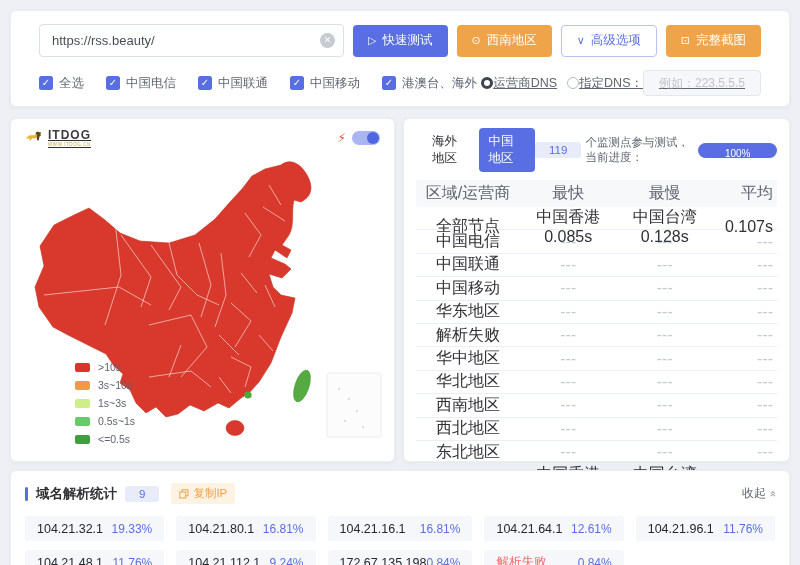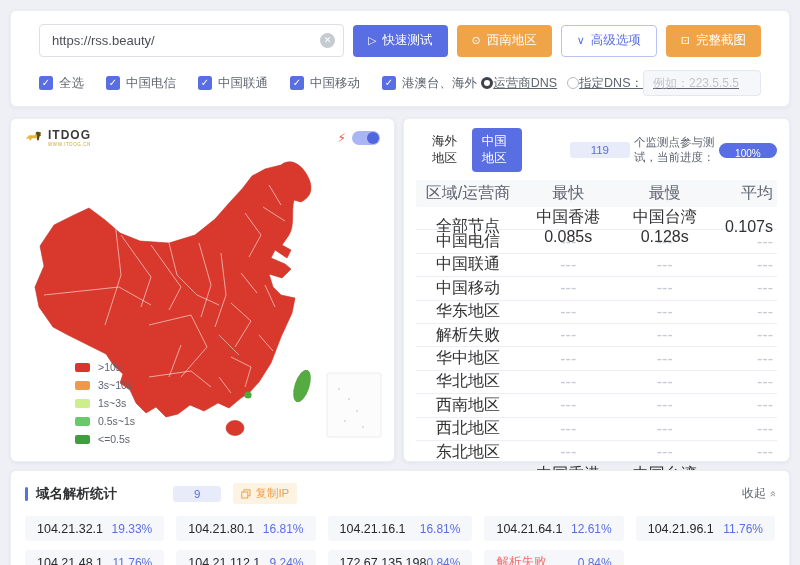--- a/index.html
+++ b/index.html
@@ -19,47 +19,47 @@
   .btn.orange { background:#f0a44a; color:#fff; }
   .btn.outline { background:#fff; color:#5a6ee3; border:1px solid #b9c3f2; }
   .opts-row { display:flex; align-items:center; justify-content:space-between; margin-top:13px; }
   .cb-group { display:flex; align-items:center; gap:22px; }
   .cb { display:flex; align-items:center; gap:6px; font-size:12.5px; color:#5e6470; cursor:pointer; }
   .cb .box { width:14px; height:14px; border-radius:2.5px; background:#5a6ee3; color:#fff; font-size:10px; line-height:14px; text-align:center; }
   .dns-group { display:flex; align-items:center; font-size:12.5px; color:#5e6470;text-decoration:underline; }
   .radio { width:12px; height:12px; border-radius:50%; background:#fff; display:inline-block; }
   .radio.sel { border:3.5px solid #3d434e; }
   .radio.unsel { border:1px solid #b6bcc6; }
-  .dns-input { width:118px; height:26px; background:#f5f7fa; border:1px solid #e4e7ed; border-radius:4px; padding:0 9px; font-size:12px; color:#c0c4cc; font-family:inherit; }
+  .dns-input { width:118px; height:26px; background:#f5f7fa; border:1px solid #e4e7ed; border-radius:4px; padding:0 9px; font-size:12px; color:#c0c4cc; font-family:inherit;text-align:center; }
   .dns-input::placeholder { color:#c0c4cc; }
 
   
   #mapcard { left:10px; top:118px; width:385px; height:344px; }
-  .map-head { position:absolute; left:13px; top:10px; display:flex; align-items:flex-start; gap:4px; z-index:3; }
+  .map-head { position:absolute; left:13px; top:10px; display:flex; align-items:flex-start; gap:4px; z-index:3;text-decoration:underline; }
   .logo-txt { line-height:1; }
   .logo-title { font-size:12px; font-weight:bold; color:#3b3b3b; letter-spacing:1px; }
   .logo-sub { font-size:4.5px; color:#c9a43e; letter-spacing:.6px; margin-top:2px; }
   .map-tools { position:absolute; right:14px; top:12px; display:flex; align-items:center; gap:6px; z-index:3; }
   .bolt { color:#e84b3c; font-size:12px; }
   .switch { width:28px; height:14px; border-radius:8px; background:#a9b6f3; position:relative; cursor:pointer; }
   .switch .knob { position:absolute; right:1px; top:1px; width:12px; height:12px; border-radius:50%; background:#4f66df; }
   #chinamap { position:absolute; left:8px; top:26px; }
   .legend { position:absolute; left:20px; bottom:16px; z-index:3; }
   .legend .li { display:flex; align-items:center; gap:8px; margin-top:6px;padding-left:44px; }
   .legend .sw { width:15px; height:9px; border-radius:2px; }
   .legend .lt { font-size:10.5px; color:#5e6470; }
 
   
   #rescard { left:403px; top:118px; width:387px; height:344px; padding:9px 12px 6px 12px; }
   .res-head { display:flex; align-items:center; }
   .tab { font-size:12.5px; padding:5px 10px; border-radius:4px; cursor:pointer; }
   .tab.active { background:#5a6ee3; color:#fff; }
   .tab.inactive { color:#303133; margin-left:6px; }
   .prog-zone { display:flex; align-items:center; margin-left:auto; gap:4px; }
-  .cnt-badge { background:#e7ebfa; color:#5a6ee3; font-size:11.5px; padding:2px 21px; border-radius:3px;margin-left:48px; }
+  .cnt-badge { background:#e7ebfa; color:#5a6ee3; font-size:11.5px; padding:2px 14px; border-radius:3px; }
   .prog-label { font-size:11.5px; color:#5e6470; }
   .pbar { width:116px; height:15px; border-radius:8px; text-align:center; }
   .pbar span { color:#fff; font-size:10px; line-height:15px; }
   .rtable { margin-top:8px; }
   .trow { display:grid; grid-template-columns:104px 1fr 1fr 64px; align-items:center; height:23.4px; border-bottom:1px solid #ebeef5; font-size:16px; }
   .trow.thead { background:#f7f8fa; color:#5e6470; height:27px; border-bottom:none; border-radius:3px; }
   .trow > div { text-align:center; }
   .trow > div:last-child { text-align:right; padding-right:4px; }
   .trow.last { border-bottom:none; }
   .muted { color:#c6cad2; }

